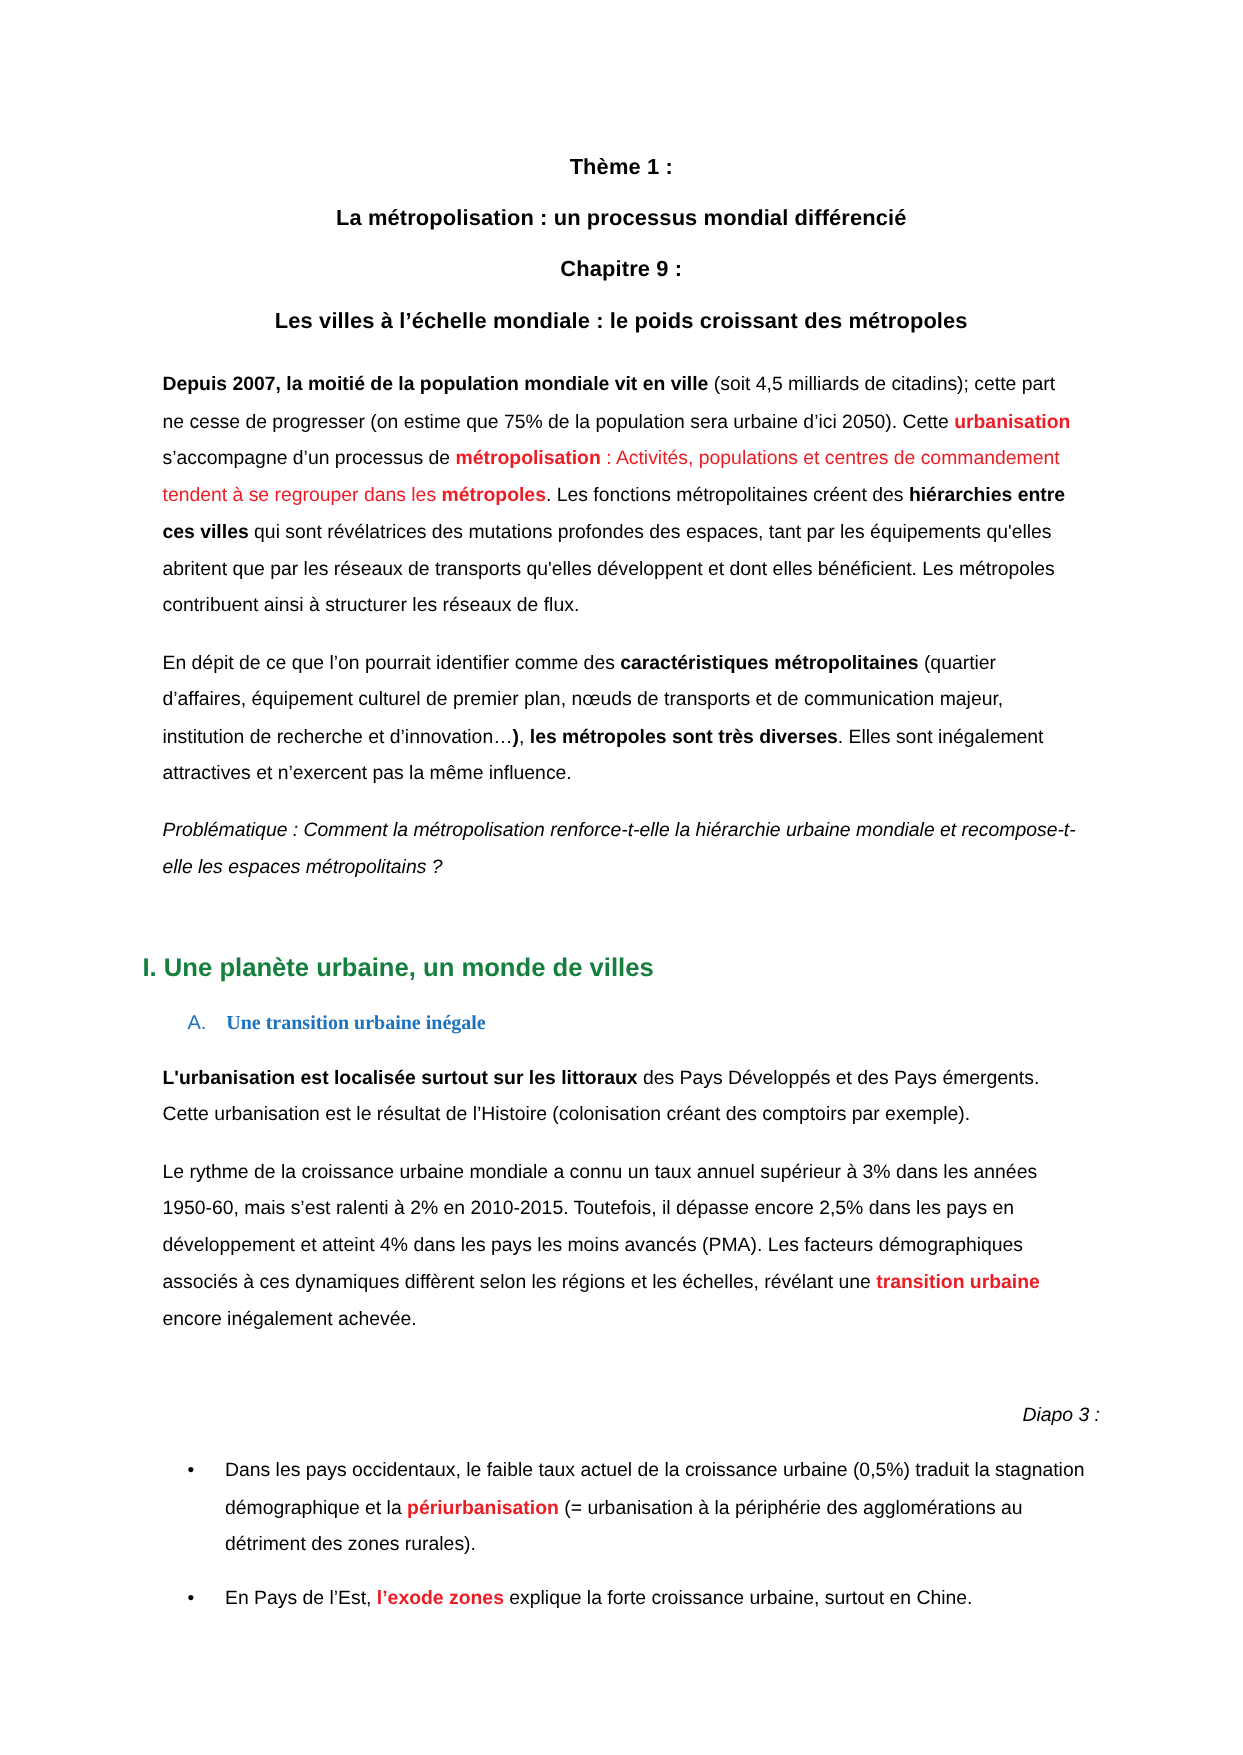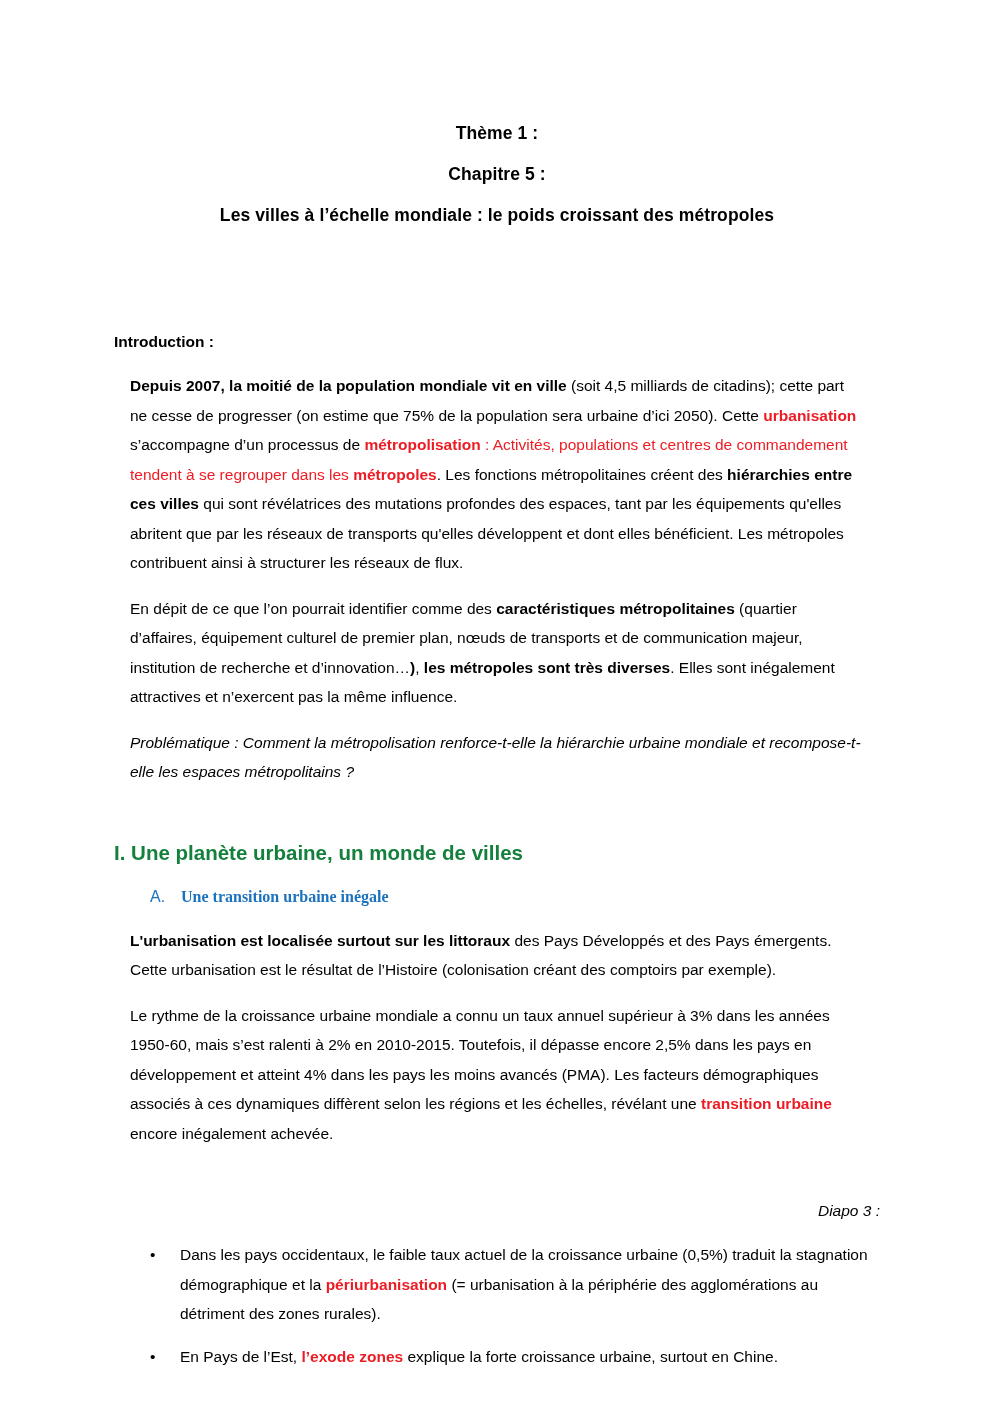--- a/index.html
+++ b/index.html
@@ -120,25 +120,25 @@
   }
 </style>
 </head>
 <body>
 
 <div class="page">
   <div class="content">
 
     <div class="title-block">
       <div class="doc-title">Thème 1 :</div>
-      <div class="doc-title">Chapitre 5 :</div>
+      <div class="doc-title">La métropolisation : un processus mondial différencié</div>
+      <div class="doc-title">Chapitre 9 :</div>
       <div class="doc-title">Les villes à l’échelle mondiale : le poids croissant des métropoles</div>
     </div>
 
-    <div class="h-intro">Introduction :</div>
 
     <p class="para gap-sm">
       <b>Depuis 2007, la moitié de la population mondiale vit en ville</b><span> (soit 4,5 milliards de citadins); cette part ne cesse de progresser (on estime que 75% de la population sera urbaine d’ici 2050). Cette </span><b class="red-b">urbanisation</b><span> s’accompagne d’un processus de </span><b class="red-b">métropolisation</b><span class="red"> : Activités, populations et centres de commandement tendent à se regrouper dans les </span><b class="red-b">métropoles</b><span>. Les fonctions métropolitaines créent des </span><b>hiérarchies entre ces villes</b><span> qui sont révélatrices des mutations profondes des espaces, tant par les équipements qu'elles abritent que par les réseaux de transports qu'elles développent et dont elles bénéficient. Les métropoles contribuent ainsi à structurer les réseaux de flux.</span>
     </p>
 
     <p class="para gap-md indent-1">
       <span>En dépit de ce que l’on pourrait identifier comme des </span><b>caractéristiques métropolitaines</b><span> (quartier d’affaires, équipement culturel de premier plan, nœuds de transports et de communication majeur, institution de recherche et d’innovation…</span><b>)</b><span>, </span><b>les métropoles sont très diverses</b><span>. Elles sont inégalement attractives et n’exercent pas la même influence.</span>
     </p>
 
     <p class="para gap-md indent-1 ital">Problématique : Comment la métropolisation renforce-t-elle la hiérarchie urbaine mondiale et recompose-t-elle les espaces métropolitains ?</p>

